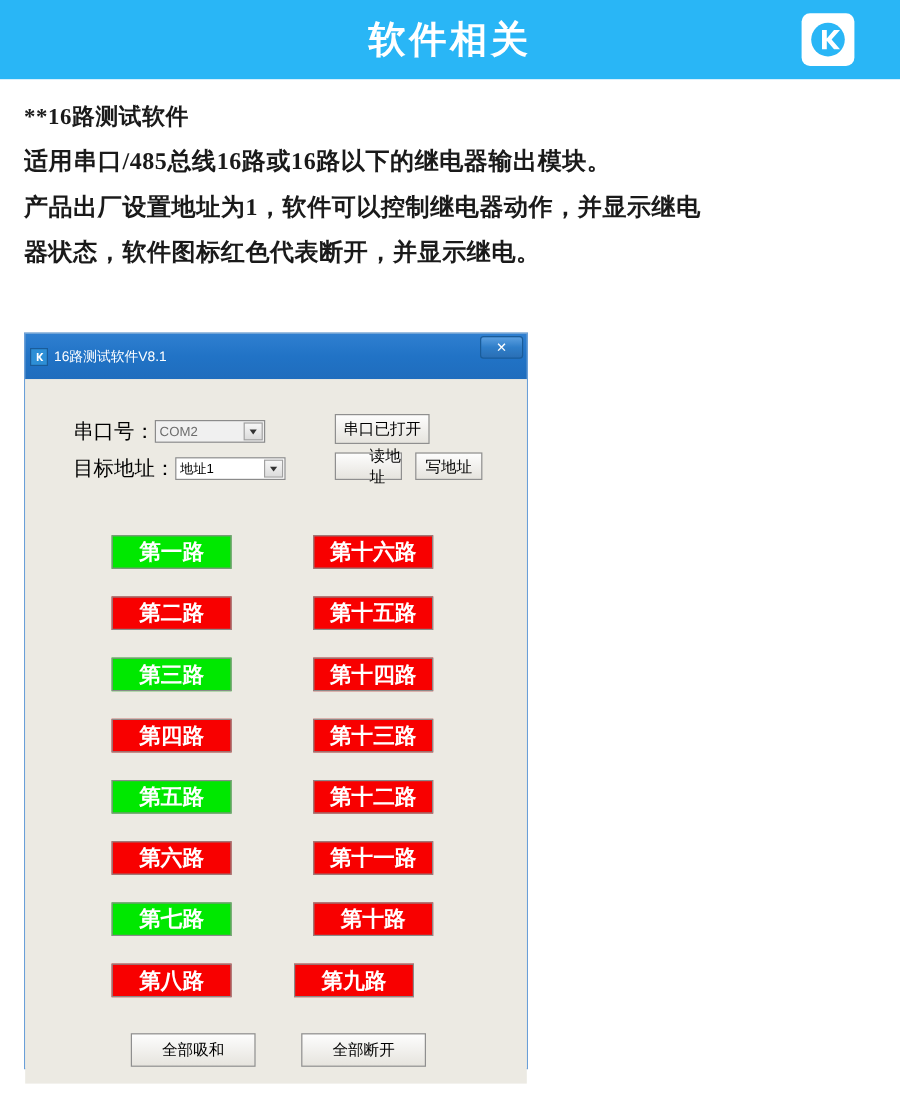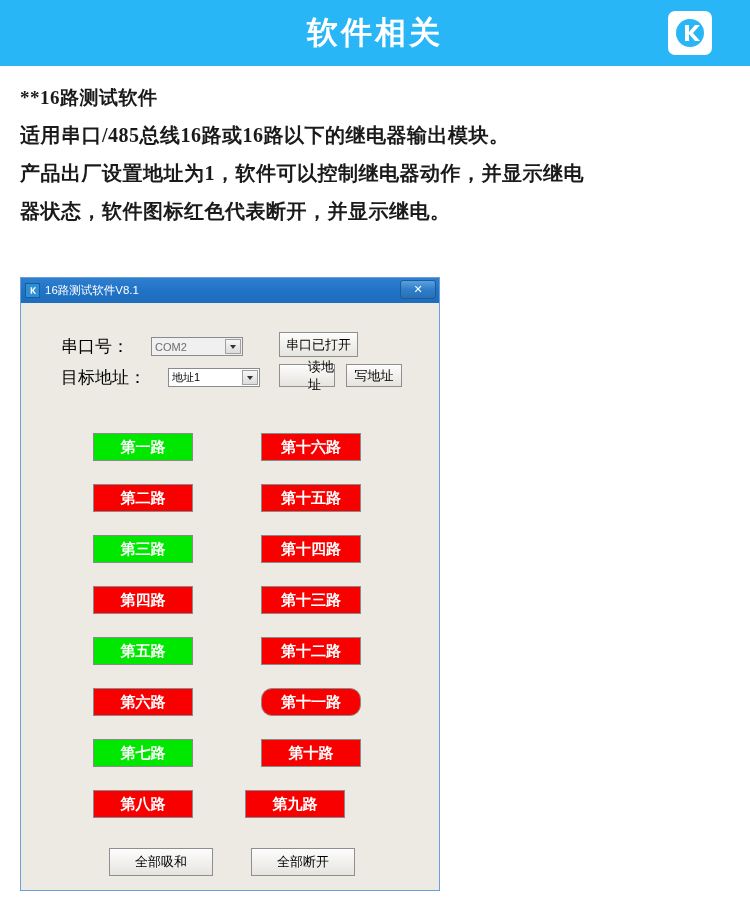--- a/index.html
+++ b/index.html
@@ -69,21 +69,21 @@
     position: absolute;
     left: 20px;
     top: 277px;
     width: 420px;
     height: 614px;
     background: #eceae3;
     border: 1px solid #6a9fd8;
     box-sizing: border-box;
   }
   .title-bar {
-    height: 25px;
+    height: 38px;
     background: linear-gradient(to bottom, #2f7fd0 0%, #2173c6 50%, #1f6dbd 100%);
     display: flex;
     align-items: center;
     padding: 0 2px 0 4px;
     position: relative;
   }
   .title-icon {
     width: 15px;
     height: 15px;
     background: #2d8fd6;
@@ -140,21 +140,21 @@
     white-space: nowrap;
   }
   .combo {
     width: 92px;
     height: 19px;
     border: 1px solid #8b8b8b;
     background: #ffffff;
     display: flex;
     align-items: center;
     box-sizing: border-box;
-    margin-left: 22px;
+    margin-left: 0;
     position: relative;
   }
   .combo.disabled { background: #f0f0f0; }
   .combo-text {
     font-size: 11px;
     padding-left: 3px;
     color: #000;
     font-family: "Liberation Sans", sans-serif;
   }
   .combo.disabled .combo-text { color: #6d6d6d; }
@@ -195,21 +195,21 @@
 
   
   .chan {
     position: absolute;
     width: 100px;
     height: 28px;
     border: 1px solid #8a8a8a;
     display: flex;
     align-items: center;
     justify-content: center;
-    font-size: 15px;
+    font-size: 18px;
     font-weight: bold;
     color: #ffffff;
     font-family: "Liberation Sans", sans-serif;
     box-sizing: border-box;
     cursor: pointer;
   }
   .chan.on  { background: #00e800; }
   .chan.off { background: #f80000; }
 
   .btn-all-on  { position: absolute; left: 88px;  top: 545px; width: 104px; height: 28px; }
@@ -280,21 +280,21 @@
     <div class="chan on" style="left:72px; top:334px;">第五路</div>
     <div class="chan off" style="left:72px; top:385px;">第六路</div>
     <div class="chan on" style="left:72px; top:436px;">第七路</div>
     <div class="chan off" style="left:72px; top:487px;">第八路</div>
 
     <div class="chan off" style="left:240px; top:130px;">第十六路</div>
     <div class="chan off" style="left:240px; top:181px;">第十五路</div>
     <div class="chan off" style="left:240px; top:232px;">第十四路</div>
     <div class="chan off" style="left:240px; top:283px;">第十三路</div>
     <div class="chan off" style="left:240px; top:334px;">第十二路</div>
-    <div class="chan off" style="left:240px; top:385px;border-radius:11px;">第十一路</div>
+    <div class="chan off" style="left:240px; top:385px;">第十一路</div>
     <div class="chan off" style="left:240px; top:436px;">第十路</div>
     <div class="chan off" style="left:224px; top:487px;">第九路</div>
 
     <div class="gbtn btn-all-on">全部吸和</div>
     <div class="gbtn btn-all-off">全部断开</div>
 
   </div>
 </div>
 
 </body></html>

